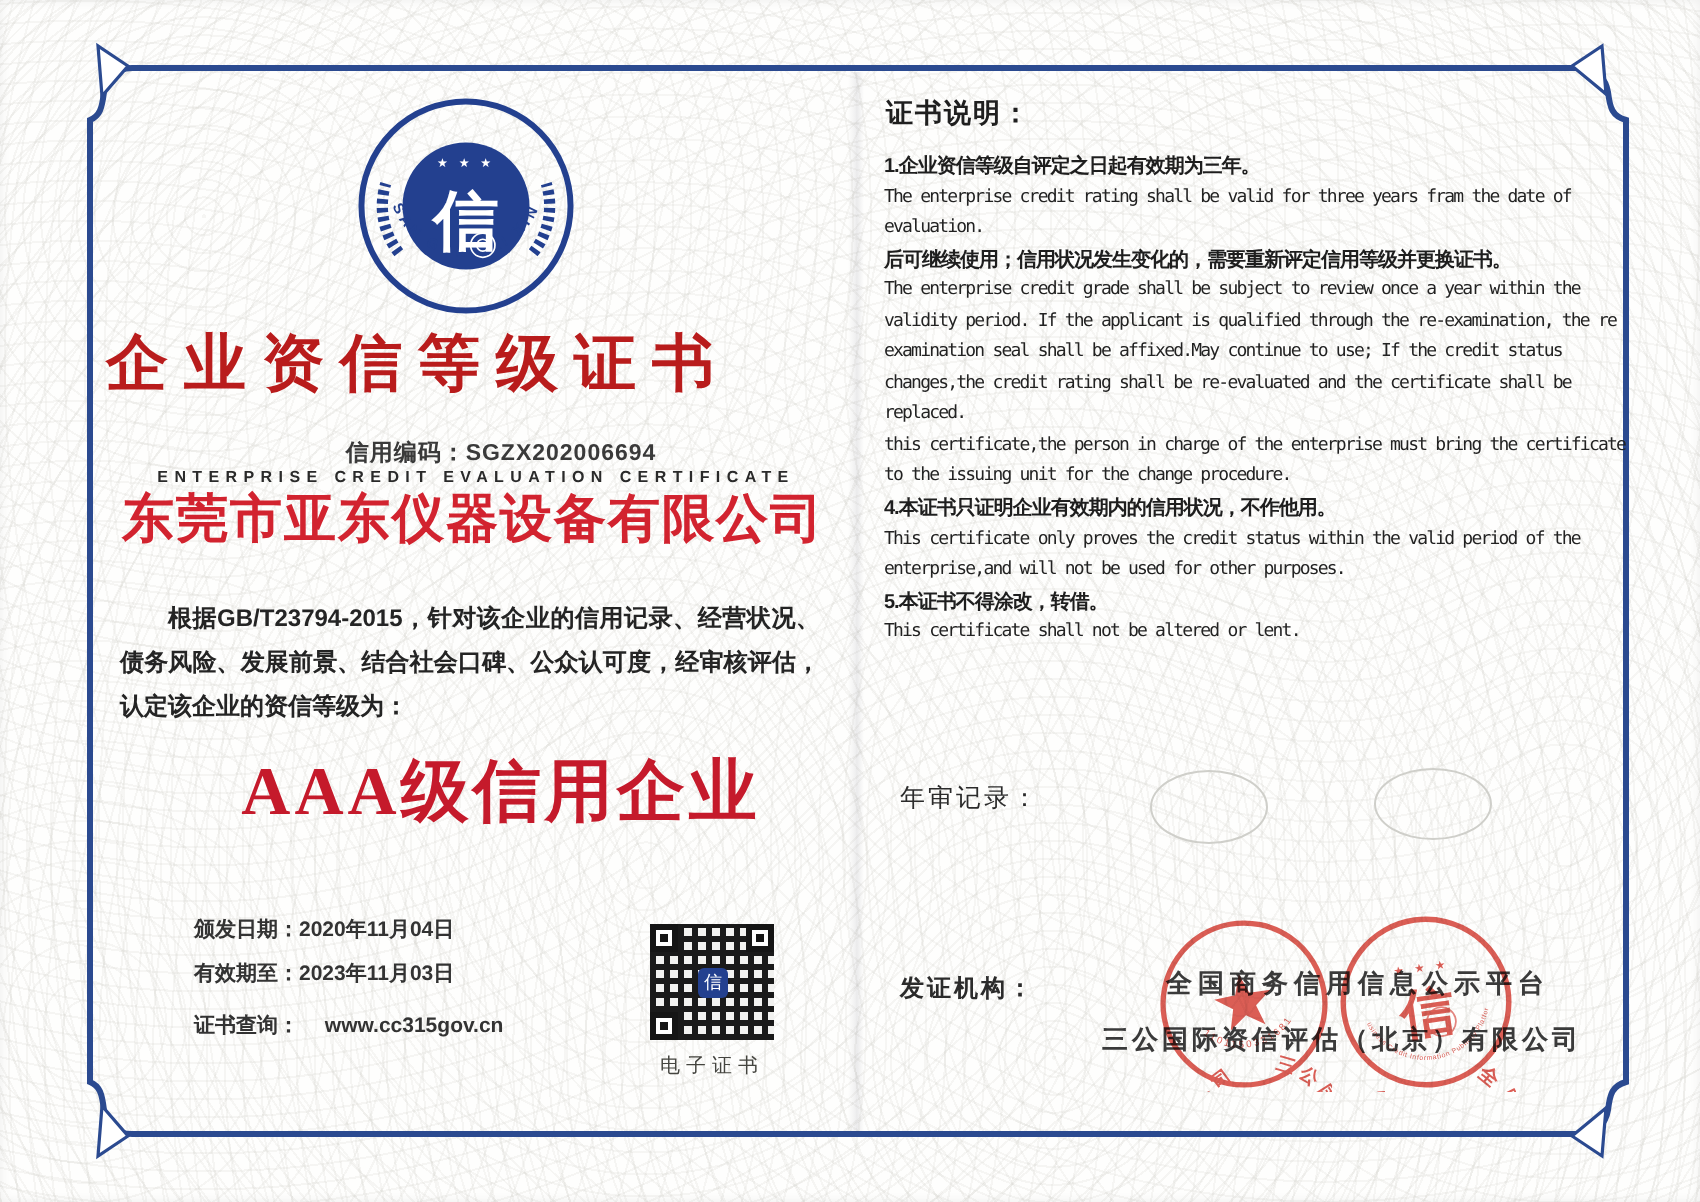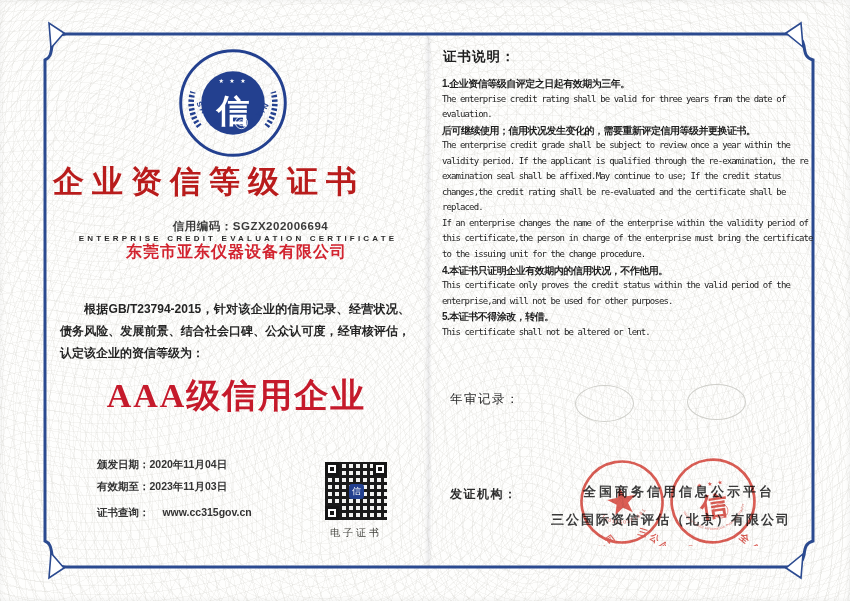--- a/index.html
+++ b/index.html
@@ -14,26 +14,26 @@
     repeating-radial-gradient(circle at 5% 85%, rgba(180,178,168,.20) 0 1px, transparent 1px 10px);}
   .abs{position:absolute;}
   .crease{left:424px;top:36px;width:8px;height:530px;
           background:linear-gradient(90deg,transparent,rgba(60,60,80,.07) 45%,rgba(60,60,80,.10) 55%,transparent);}
   
   .title{left:45px;top:161px;width:383px;text-align:left;font-size:31px;font-weight:bold;
          letter-spacing:8px;color:#b91c1c;text-indent:8px;font-family:Liberation Serif, serif;}
   .subtitle{left:45px;top:197px;width:383px;text-align:center;font-size:8px;font-weight:bold;
             letter-spacing:3.2px;color:#2a2a2a;text-indent:3px;margin-top:37px;}
   .creditcode{left:59px;top:219px;width:383px;text-align:center;font-size:11.5px;font-weight:bold;color:#3a3a3a;letter-spacing:.5px;}
-  .company{left:45px;top:242px;width:383px;text-align:center;font-size:16px;font-weight:bold;color:#d2232f;letter-spacing:1px;}
+  .company{left:45px;top:242px;width:383px;text-align:center;font-size:26px;font-weight:bold;color:#d2232f;letter-spacing:1px;}
   .social{left:45px;top:278px;width:383px;text-align:center;font-size:11.5px;font-weight:bold;color:#d2232f;letter-spacing:.5px;}
   .para{left:60px;top:298px;width:350px;font-size:12px;font-weight:600;color:#242424;
         line-height:22px;text-align:justify;text-indent:24px;}
   .rating{left:45px;top:373px;width:383px;text-align:center;font-size:34px;font-weight:bold;
-          color:#c51a2b;letter-spacing:2px;font-family:"Liberation Serif",serif;}
+          color:#c51a2b;letter-spacing:2px;font-family:"Liberation Serif",serif;padding-left:14px;}
   .meta{font-size:10.5px;font-weight:bold;color:#333;}
   .qr{left:325px;top:462px;width:62px;height:58px;background-color:#f4f4f2;padding:0;
       background-image:repeating-linear-gradient(90deg,#1a1a1a 0 3px,transparent 3px 7px),
                        repeating-linear-gradient(0deg,#1a1a1a 0 3px,#f2f2f0 3px 7px);}
   .finder{position:absolute;width:14px;height:14px;border:3px solid #151515;background:#fff;box-sizing:border-box;}
   .finder::after{content:"";position:absolute;left:2px;top:2px;width:4px;height:4px;background:#151515;}
   .qrlogo{position:absolute;left:24px;top:22px;width:15px;height:15px;background:#23408f;border-radius:3px;
           color:#fff;font-size:9px;line-height:15px;text-align:center;font-family:"Liberation Serif",serif;}
   .qrcap{left:317px;top:526px;width:78px;text-align:center;font-size:10px;color:#44443f;
          letter-spacing:3px;font-family:"Liberation Serif",serif;}
@@ -113,21 +113,20 @@
   <div class="abs notes">
     <div class="zh">1.企业资信等级自评定之日起有效期为三年。</div>
     <div class="en">The enterprise credit rating shall be valid for three years fram the date of</div>
     <div class="en">evaluation.</div>
     <div class="zh">后可继续使用；信用状况发生变化的，需要重新评定信用等级并更换证书。</div>
     <div class="en">The enterprise credit grade shall be subject to review once a year within the</div>
     <div class="en">validity period. If the applicant is qualified through the re-examination, the re</div>
     <div class="en">examination seal shall be affixed.May continue to use; If the credit status</div>
     <div class="en">changes,the credit rating shall be re-evaluated and the certificate shall be</div>
     <div class="en">replaced.</div>
-    <div class="en">If an enterprise changes the name of the enterprise within the validity period of</div>
     <div class="en">this certificate,the person in charge of the enterprise must bring the certificate</div>
     <div class="en">to the issuing unit for the change procedure.</div>
     <div class="zh">4.本证书只证明企业有效期内的信用状况，不作他用。</div>
     <div class="en">This certificate only proves the credit status within the valid period of the</div>
     <div class="en">enterprise,and will not be used for other purposes.</div>
     <div class="zh">5.本证书不得涂改，转借。</div>
     <div class="en">This certificate shall not be altered or lent.</div>
   </div>
 
   <div class="abs annual">年审记录：</div>

